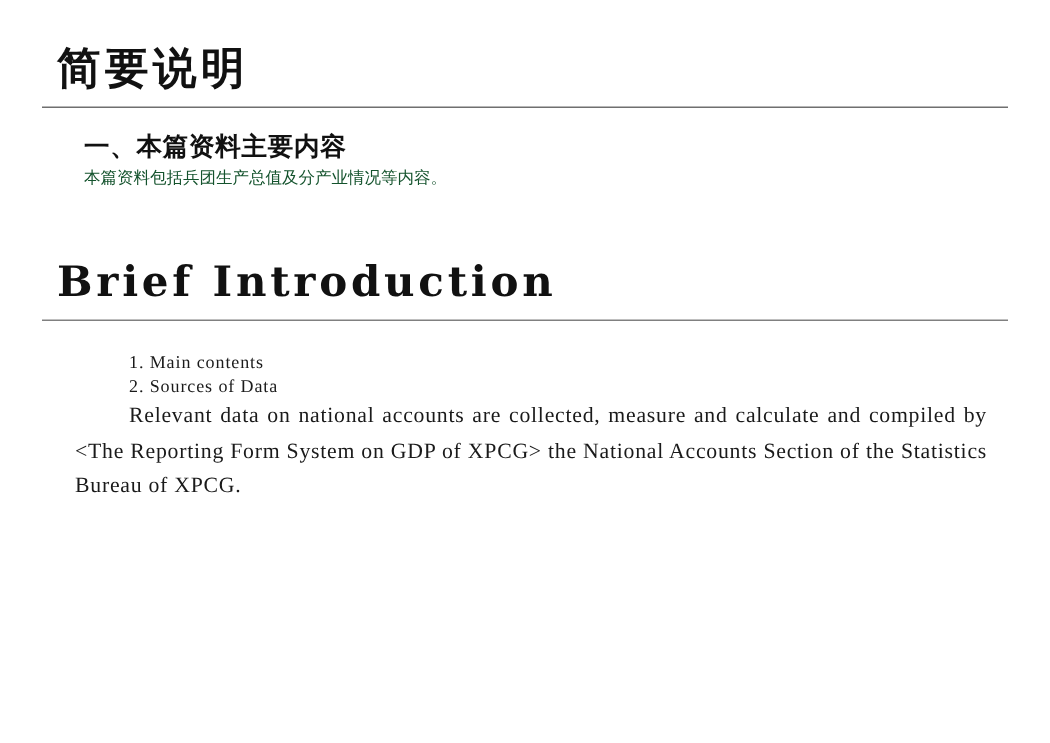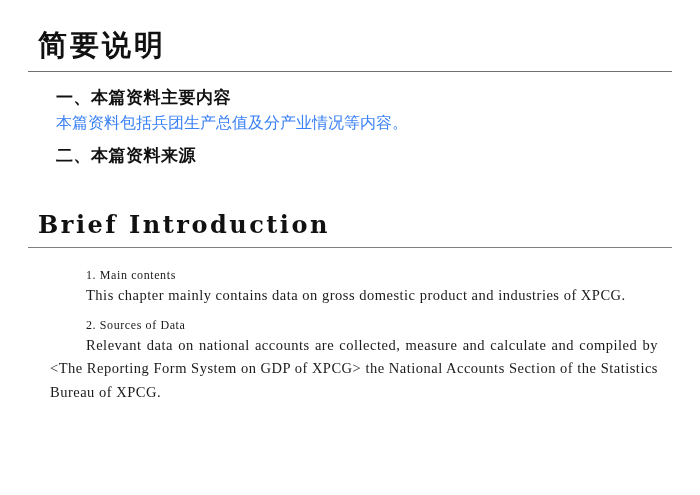--- a/index.html
+++ b/index.html
@@ -47,42 +47,42 @@
   .cn-heading {
     font-family: "DejaVu Serif", "Liberation Serif", serif;
     font-weight: bold;
     font-size: 17px;
     color: #111;
     letter-spacing: 0.5px;
     margin: 0 0 2px 0;
   }
   .cn-para {
     font-family: Liberation Sans, sans-serif;
-    font-size: 16px;
+    font-size: 11px;
     line-height: 1.55;
-    color: #3b82f6;
+    color: #14532d;
     margin: 0 0 8px 0;
     text-align: justify;
     padding-right: 10px;
   }
   .cn-para.indent {
     text-indent: 22px;
   }
   .cn-heading2 {
     margin-top: 6px;
   }
 
   
   .en-section {
     margin-top: 44px;
   }
   .en-title {
     font-family: "DejaVu Serif", "Liberation Serif", serif;
     font-weight: bold;
-    font-size: 24px;
+    font-size: 28px;
     letter-spacing: 2.5px;
     color: #111;
     margin: 0 0 0 10px;
     line-height: 1.15;
   }
   .en-body {
     margin-top: 20px;
     padding-left: 22px;
     padding-right: 14px;
   }
@@ -113,30 +113,28 @@
 <div class="page">
 
   <div>
     <h1 class="cn-title">简要说明</h1>
     <div class="rule"></div>
 
     <div class="cn-block">
       <p class="cn-heading">一、本篇资料主要内容</p>
       <p class="cn-para">本篇资料包括兵团生产总值及分产业情况等内容。</p>
 
-      <p class="cn-heading cn-heading2">二、本篇资料来源</p>
     </div>
   </div>
 
   <div class="en-section">
     <h1 class="en-title">Brief  Introduction</h1>
     <div class="rule thin"></div>
 
     <div class="en-body">
       <p class="en-heading">1. Main contents</p>
-      <p class="en-para">This chapter mainly contains data on gross domestic product and industries of XPCG.</p>
 
       <p class="en-heading">2. Sources of  Data</p>
       <p class="en-para">Relevant data on national accounts are collected, measure and calculate and compiled by &lt;The Reporting Form System on GDP of XPCG&gt; the National Accounts  Section of the Statistics Bureau of XPCG.</p>
     </div>
   </div>
 
 </div>
 
 </body></html>

